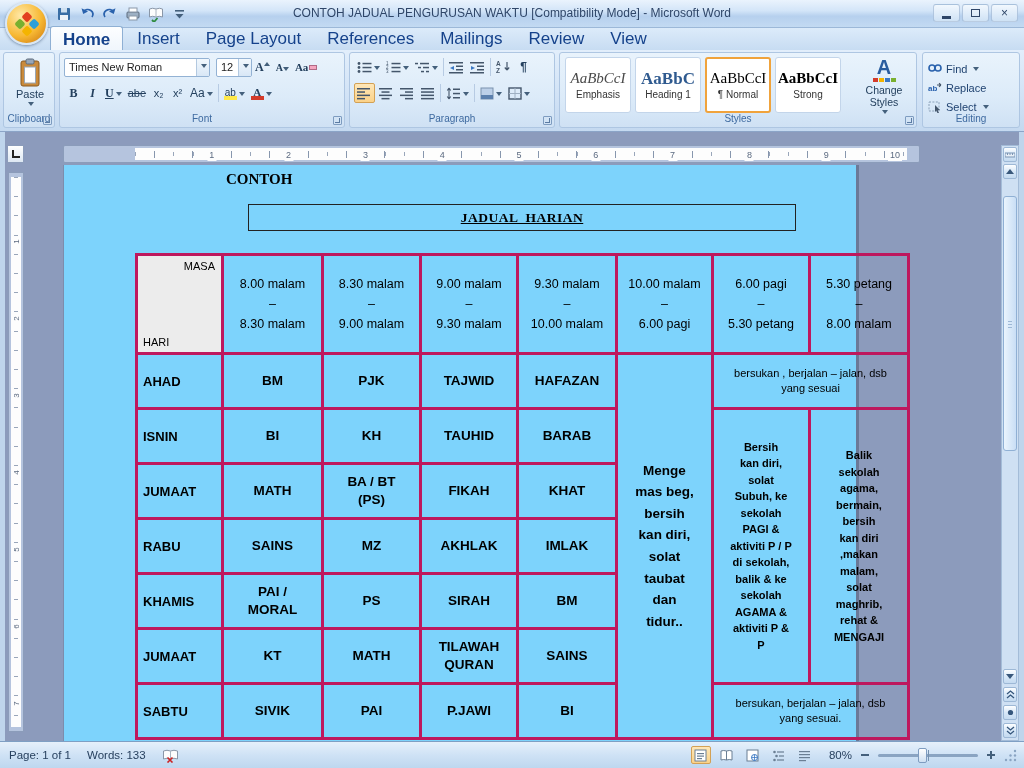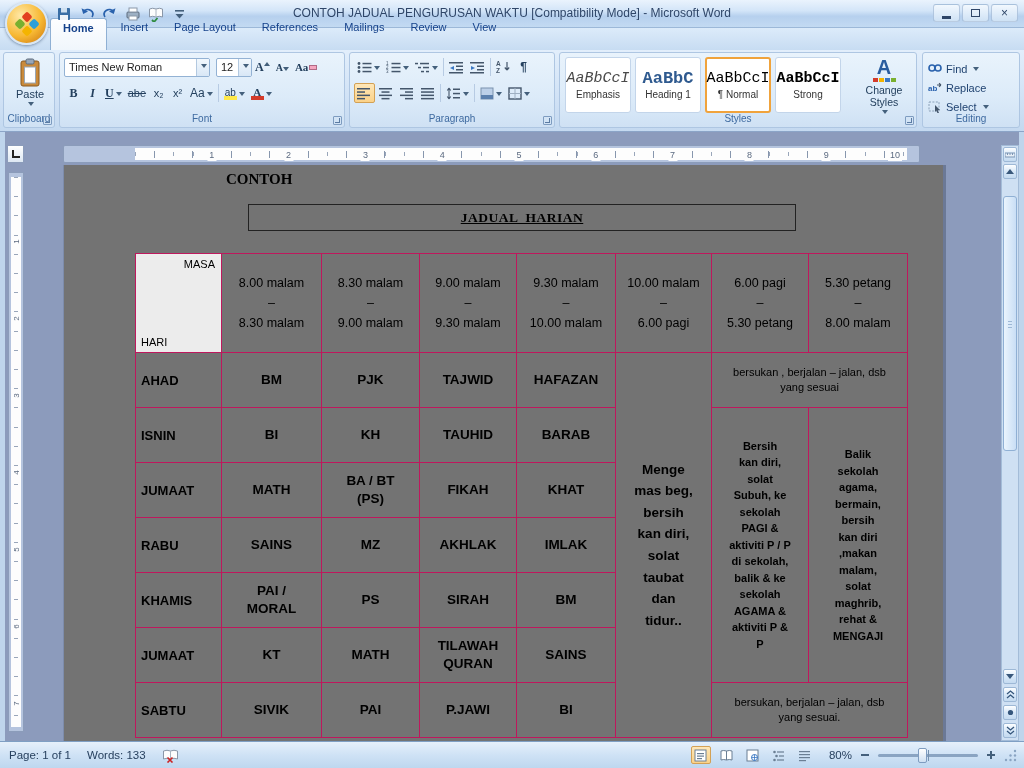--- a/index.html
+++ b/index.html
@@ -23,21 +23,21 @@
   #window-title{position:absolute;left:0;right:0;top:6px;text-align:center;font-size:12px;color:#2f4668;pointer-events:none}
   #win-controls{position:absolute;right:6px;top:4px;display:flex;gap:2px;z-index:5}
   .win-btn{width:27px;height:18px;display:flex;align-items:center;justify-content:center;border-radius:3px;
     border:1px solid rgba(120,150,190,.45);background:linear-gradient(#f2f8fe,#cfe2f5);color:#2f4668;font-size:12px}
   .glyph-min{display:block;width:9px;height:3px;background:#2f4668;margin-top:8px}
   .glyph-max{display:block;width:9px;height:8px;border:1.5px solid #2f4668}
 
   
   #tabrow{position:absolute;left:0;top:28px;width:1024px;height:22px;
     background:linear-gradient(#dcebfa,#c7dcf2);display:flex;align-items:flex-end;padding-left:50px;gap:2px}
-  .rtab{height:32px;padding:3px 12px 8px;font-size:11px;color:#15428b;border-radius:3px 3px 0 0}
+  .rtab{height:24px;padding:3px 12px 8px;font-size:17px;color:#15428b;border-radius:3px 3px 0 0}
   .rtab.active{background:linear-gradient(#fdfeff,#f0f6fc);border:1px solid #8fb0d4;border-bottom:none;font-weight:bold}
 
   
   #ribbon{position:absolute;left:0;top:50px;width:1024px;height:82px;
     background:linear-gradient(#e2eefb,#d2e3f6 55%,#c4d9f0);border-bottom:1px solid #8ba4c7}
   .rgroup{position:absolute;top:2px;height:76px;border:1px solid #aec6e2;border-radius:3px;
     background:linear-gradient(#e9f3fc,#dcebf9 60%,#cfe1f4)}
   .rg-label{position:absolute;left:0;right:0;bottom:1px;height:13px;text-align:center;
     font-size:10px;color:#3e6aa0}
   .launcher{position:absolute;right:2px;bottom:2px;width:9px;height:9px;border:1px solid #7e9cc0;border-radius:1px}
@@ -64,21 +64,21 @@
   .u-line{text-decoration:underline}
   .s-line{text-decoration:line-through;font-size:11px}
   .mark-bar{display:block;width:13px;height:4px;margin-top:-2px}
   .stack{display:inline-flex;flex-direction:column;align-items:center;line-height:11px}
   .eraser{display:inline-block;width:8px;height:5px;background:#f4a6c0;border:1px solid #b06a86;margin-left:1px}
   
   #style-gallery{position:absolute;left:5px;top:4px;display:flex;gap:4px}
   .stylebox{width:66px;height:56px;background:#fff;border:1px solid #c3d5ea;border-radius:3px;
     display:flex;flex-direction:column;align-items:center;justify-content:center;gap:3px}
   .stylebox.selected{border:2px solid #f0a33c}
-  .sb-preview{font-family:Liberation Mono, monospace;font-size:15px;color:#000;line-height:15px}
+  .sb-preview{font-family:Liberation Serif, serif;font-size:15px;color:#000;line-height:15px}
   .sb-preview.emph{font-style:italic;color:#4a4a4a}
   .sb-preview.h1{font-weight:bold;color:#2f5a8f;font-size:17px}
   .sb-preview.strong{font-weight:bold}
   .sb-name{font-size:10px;color:#333}
   #change-styles{position:absolute;right:4px;top:4px;width:56px;height:62px;display:flex;flex-direction:column;
     align-items:center;font-size:10.5px;color:#24405e;text-align:center;line-height:12px}
   .bigA{font-size:20px;font-weight:bold;color:#2a5d9f;line-height:20px}
   .palette{display:flex;gap:1px;margin:1px 0 2px}
   .palette i{width:5px;height:4px}
   
@@ -97,29 +97,29 @@
     background-image:
       repeating-linear-gradient(to right,#8796ad 0 1px,transparent 1px 38.4px),
       repeating-linear-gradient(to right,#99a6ba 0 1px,transparent 1px 19.2px);
     background-size:100% 7px,100% 4px;background-position:19.2px 50%,0 50%;background-repeat:no-repeat}
   .rnum{position:absolute;top:1px;transform:translateX(-50%);font-size:9px;color:#5b6a80;line-height:12px;background:#fdfdfd;padding:0 2px}
   #vruler{position:absolute;left:3px;top:40px;width:16px;height:560px;background:#b5c4de;border:1px solid #8b9cba}
   #vruler .white{position:absolute;top:4px;bottom:4px;left:2px;right:2px;background:#fdfdfd;
     background-image:repeating-linear-gradient(to bottom,#99a6ba 0 1px,transparent 1px 19.2px);
     background-size:4px 100%;background-position:50% 0;background-repeat:no-repeat}
   .vnum{position:absolute;left:3px;transform:rotate(-90deg);font-size:8px;color:#5b6a80}
-  #page{position:absolute;left:58px;top:33px;width:880px;height:580px;background:#737373;
+  #page{position:absolute;left:58px;top:33px;width:793px;height:580px;background:#7dd3fc;
     border-left:1px solid #7d8cab;box-shadow:3px 0 0 rgba(80,92,120,.55)}
   #doc-heading{position:absolute;left:162px;top:6px;font-family:"Liberation Serif",serif;
     font-weight:bold;font-size:15px;color:#000}
   #boxed-title{position:absolute;left:184px;top:39px;width:548px;height:27px;border:1px solid #222;
     display:flex;align-items:center;justify-content:center;font-family:"Liberation Serif",serif;
     font-weight:bold;font-size:13.5px;text-decoration:underline;white-space:pre-wrap;letter-spacing:.5px}
   #jtable{position:absolute;left:71px;top:88px;border-collapse:collapse;table-layout:fixed;width:772px;color:#000}
-  #jtable td{border:1px solid #be185d;overflow:hidden;vertical-align:middle}
+  #jtable td{border:3px solid #be185d;overflow:hidden;vertical-align:middle}
   #jtable tr.hdr-row{height:99px}
   #jtable tr.day-row{height:55px}
   td.corner{background:#ececec;position:relative;font-size:11px}
   td.corner .masa{position:absolute;top:4px;right:6px}
   td.corner .hari{position:absolute;bottom:4px;left:5px}
   td.time{font-size:12.5px;text-align:center;white-space:pre-line;line-height:1.6}
   td.day{font-weight:bold;font-size:13px;padding-left:5px}
   td.subj{font-weight:bold;font-size:13.5px;text-align:center;white-space:pre-line;line-height:1.3}
   td.night{font-weight:bold;font-size:13.5px;text-align:center;white-space:pre-line;line-height:1.6}
   td.bigday{font-weight:bold;font-size:11px;text-align:center;white-space:pre-line;line-height:1.5}

